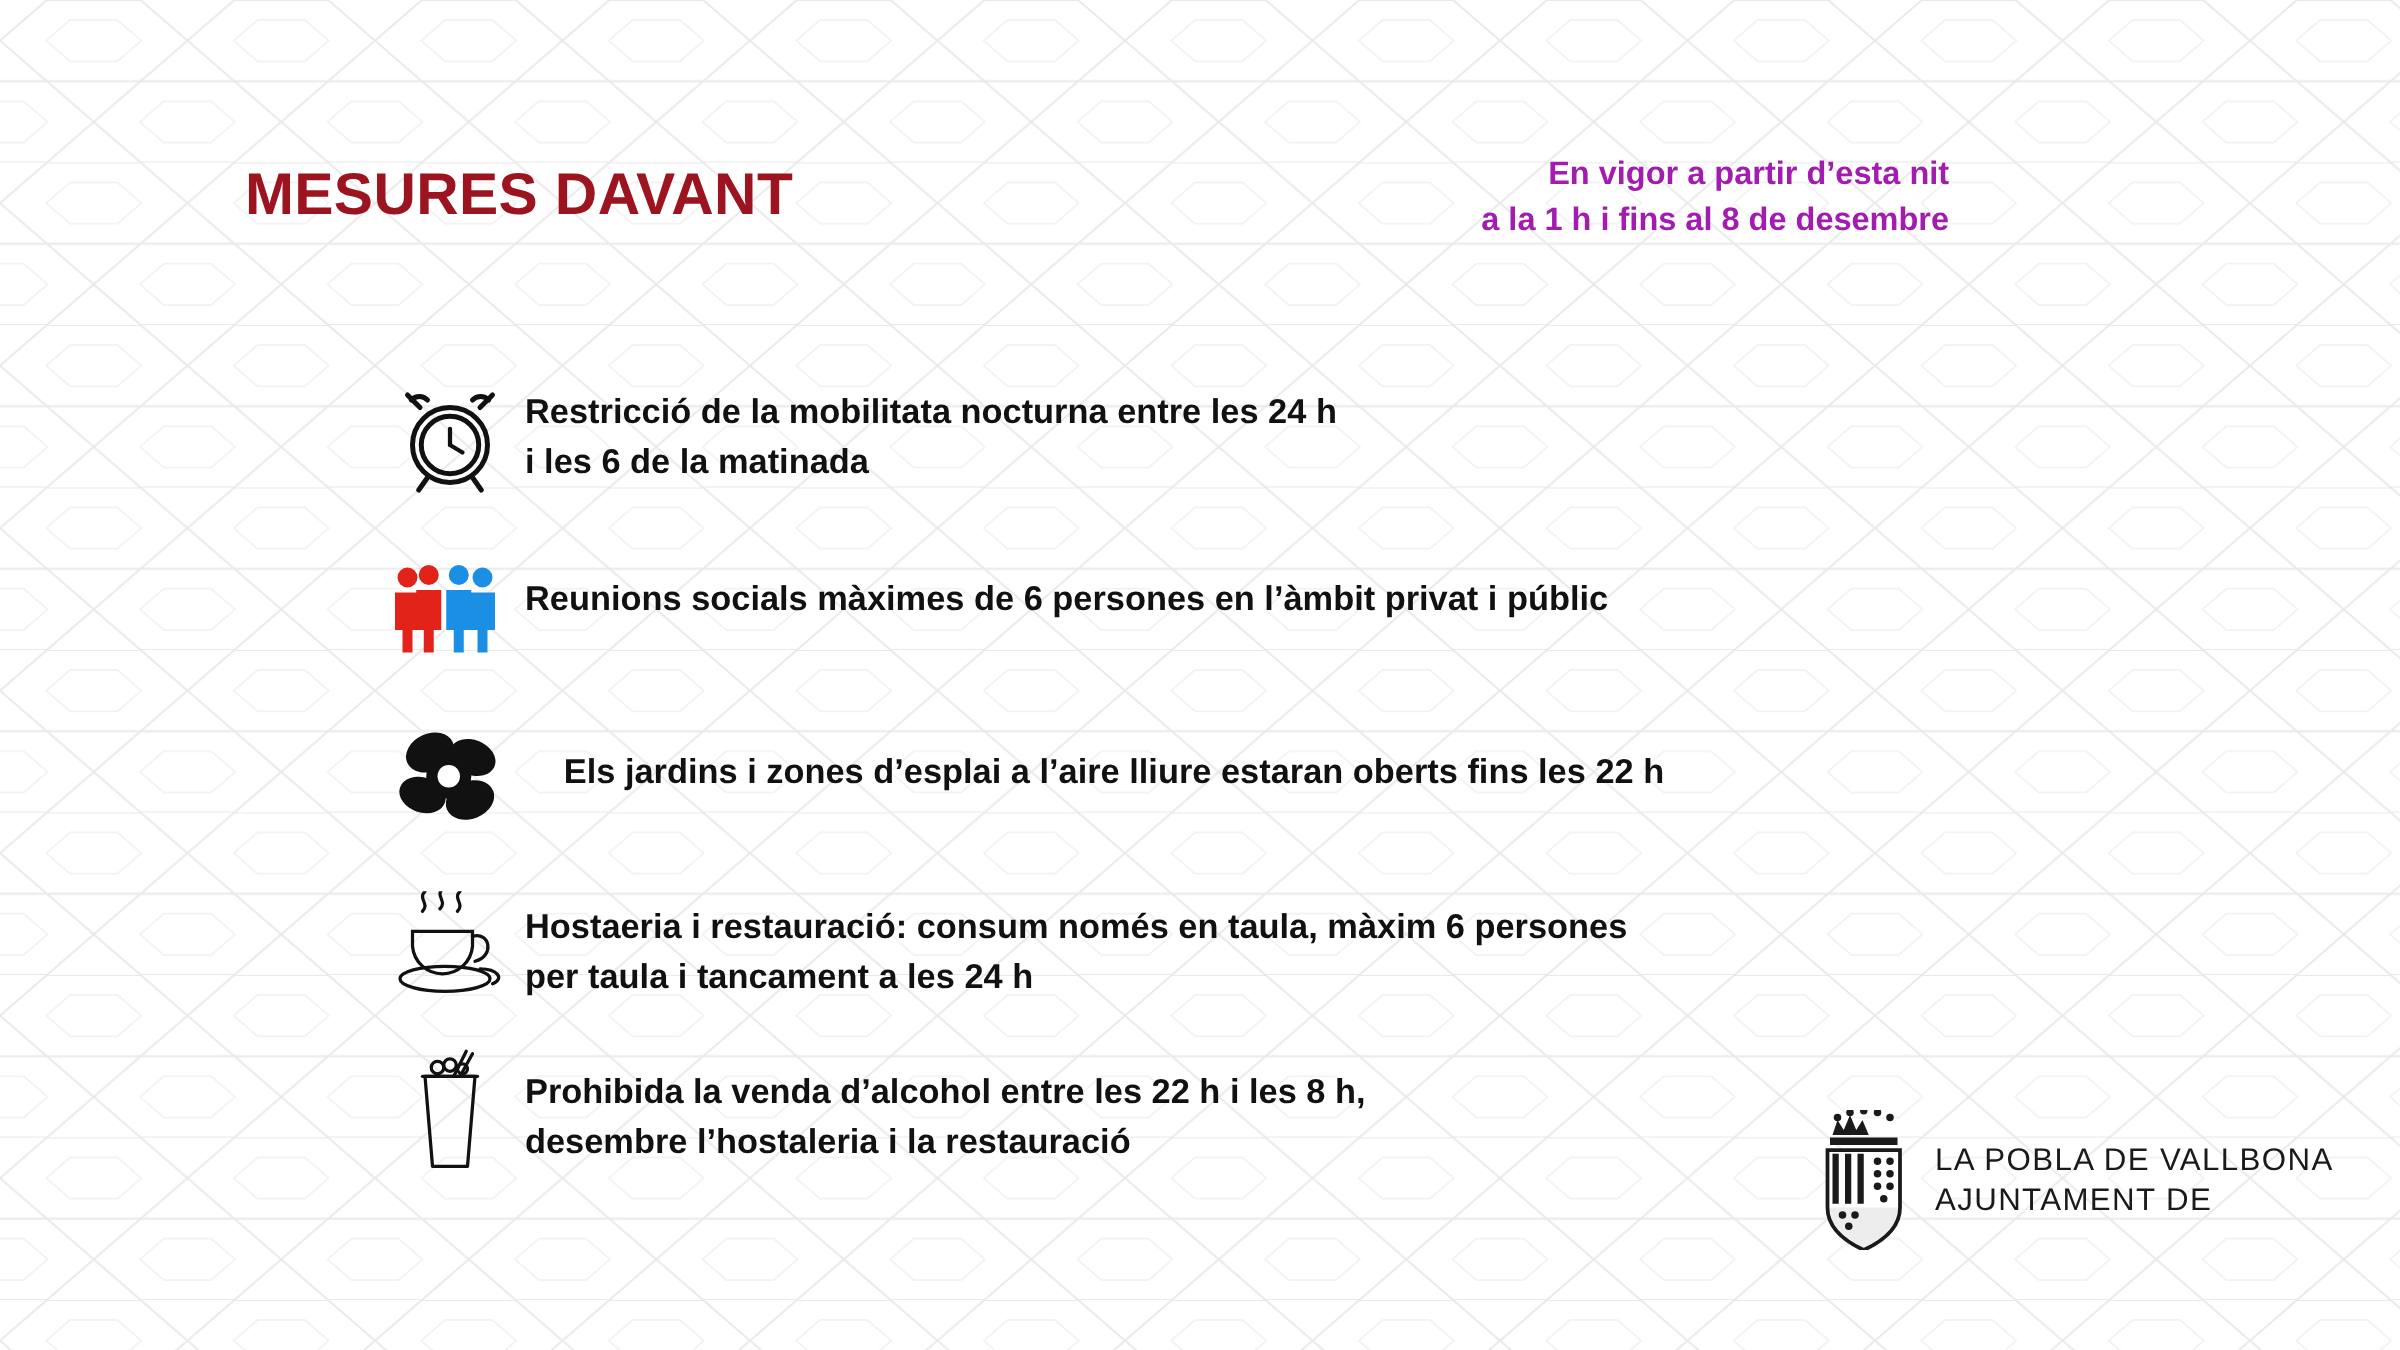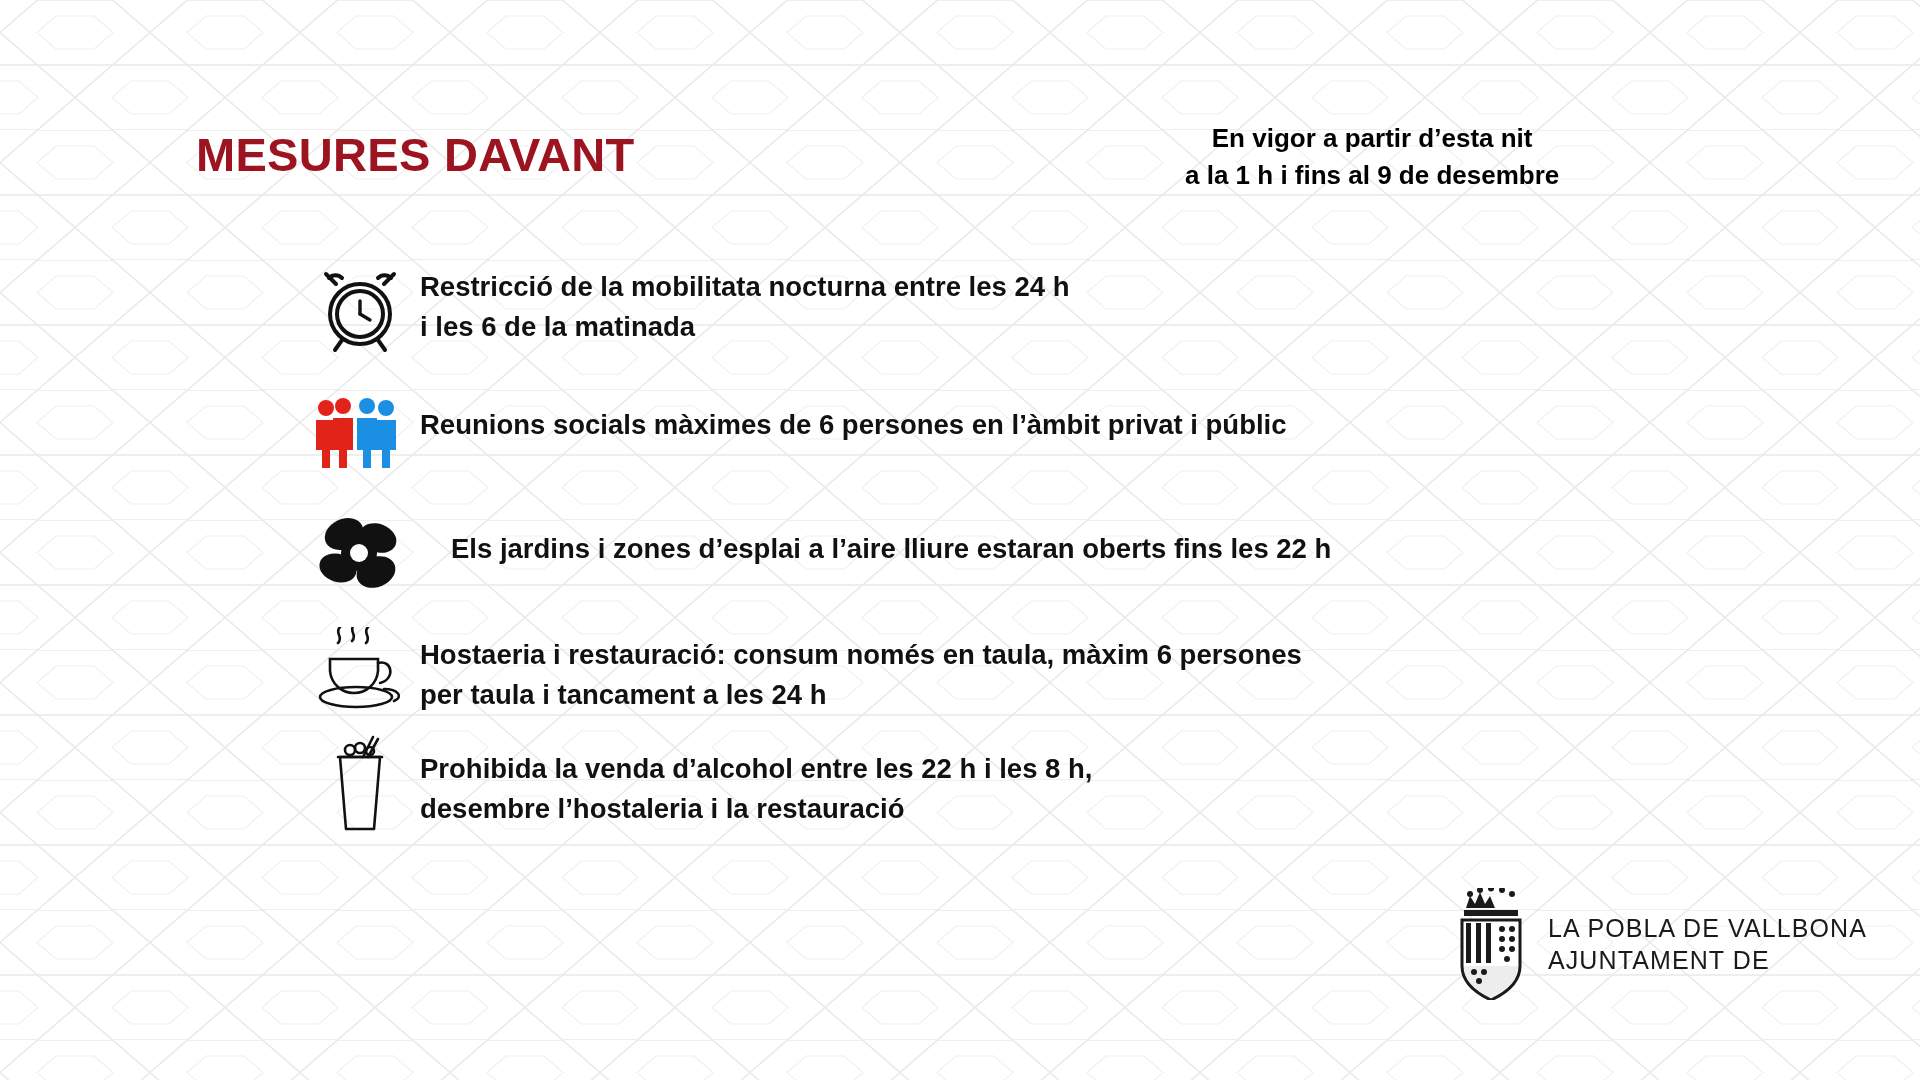--- a/index.html
+++ b/index.html
@@ -44,44 +44,45 @@
   .headline .line {
     display: block;
     white-space: nowrap;
   }
 
   
   .notice {
     position: absolute;
     left: 1185px;
     top: 120px;
-    color: #000000;
+    color: #a21caf;
     font-size: 26px;
     font-weight: bold;
     line-height: 1.42;
-    text-align: center;
+    text-align: right;
   }
   .notice .line {
     display: block;
     white-space: nowrap;
   }
 
   
   .measures {
     position: absolute;
     left: 300px;
     top: 265px;
     width: 1450px;
   }
   .measure {
     position: relative;
     display: flex;
     align-items: flex-start;
     margin-bottom: 36px;
     min-height: 92px;
+    margin-top: 42px;
   }
   .measure-icon {
     flex: 0 0 120px;
     width: 120px;
     height: 92px;
     display: flex;
     align-items: center;
     justify-content: center;
   }
   .measure-text {
@@ -158,21 +159,21 @@
     <rect x="0" y="0" width="1920" height="1080" fill="#ffffff"></rect>
     <rect x="0" y="0" width="1920" height="1080" fill="url(#hexgrid)"></rect>
   </svg>
 
   <h1 class="headline">
     <span class="line">MESURES DAVANT</span>
   </h1>
 
   <div class="notice">
     <span class="line">En vigor a partir d’esta nit</span>
-    <span class="line">a la 1 h i fins al 9 de desembre</span>
+    <span class="line">a la 1 h i fins al 8 de desembre</span>
   </div>
 
   <div class="measures">
 
     <div class="measure m-row-0">
       <div class="measure-icon">
         <svg width="80" height="86" viewBox="0 0 80 86" xmlns="http://www.w3.org/2000/svg">
           <g fill="none" stroke="#111111" stroke-width="4" stroke-linecap="round">
             <path d="M16 16 L6 6"></path>
             <path d="M64 16 L74 6"></path>

